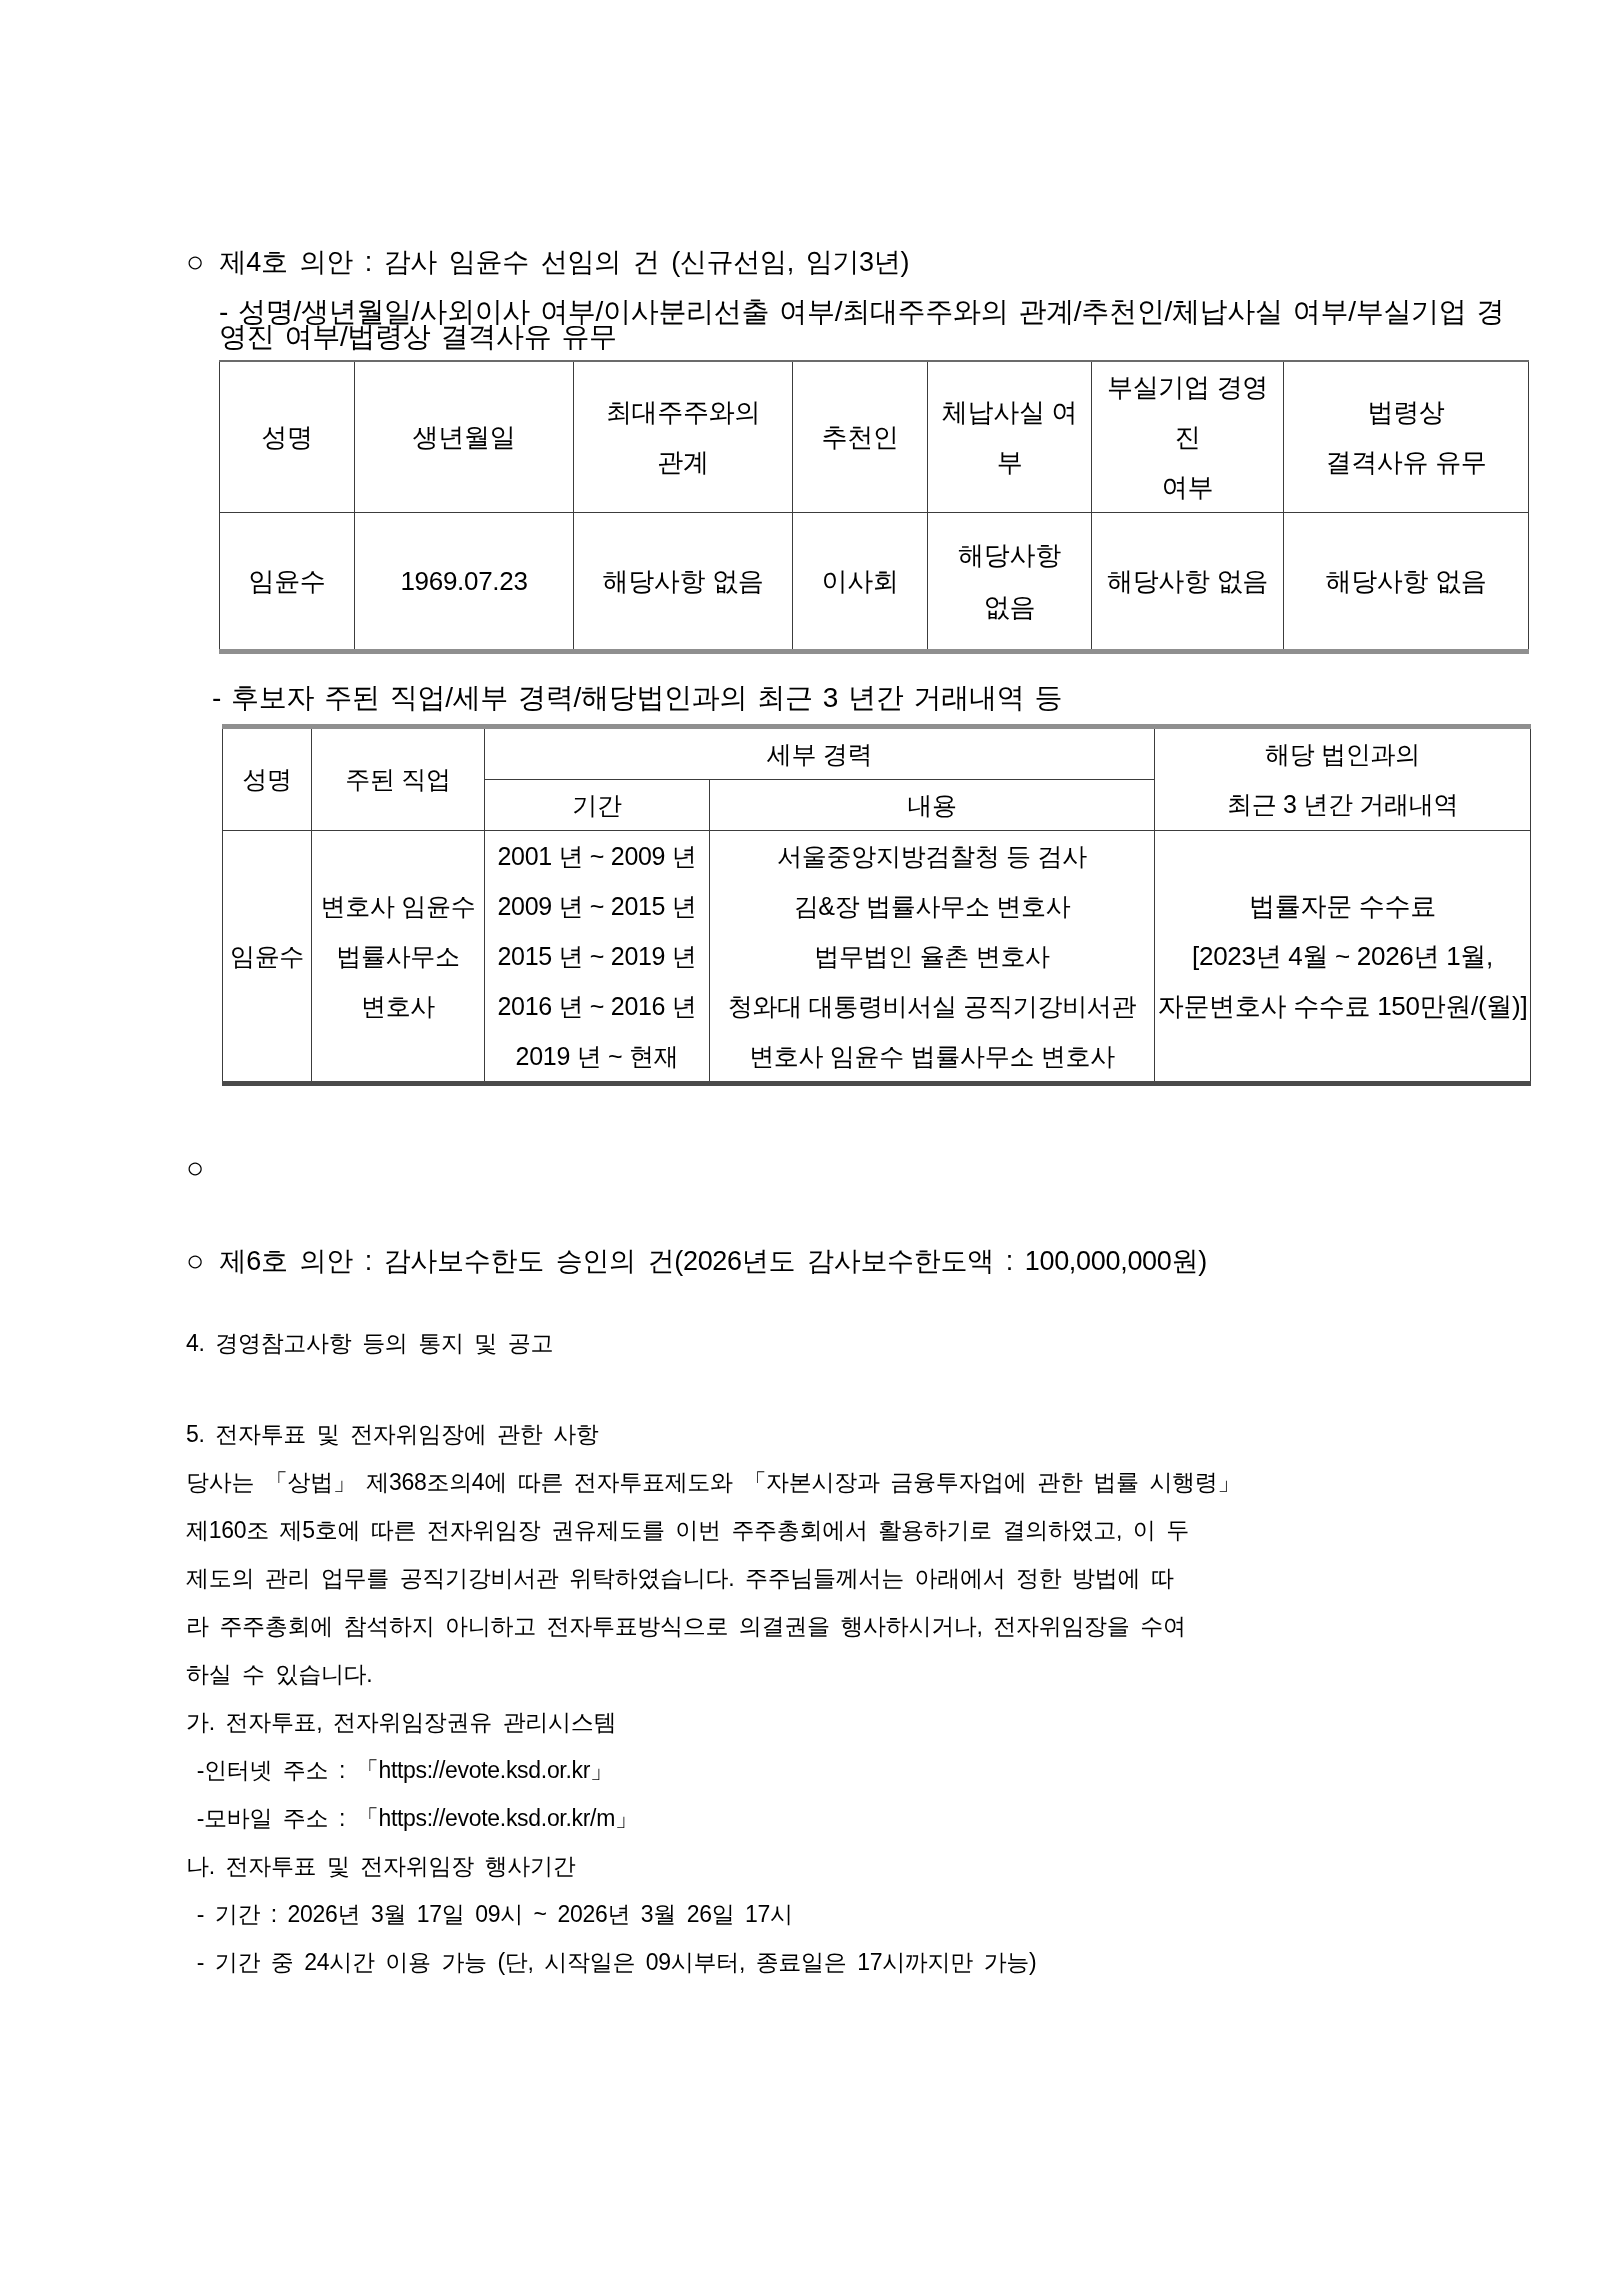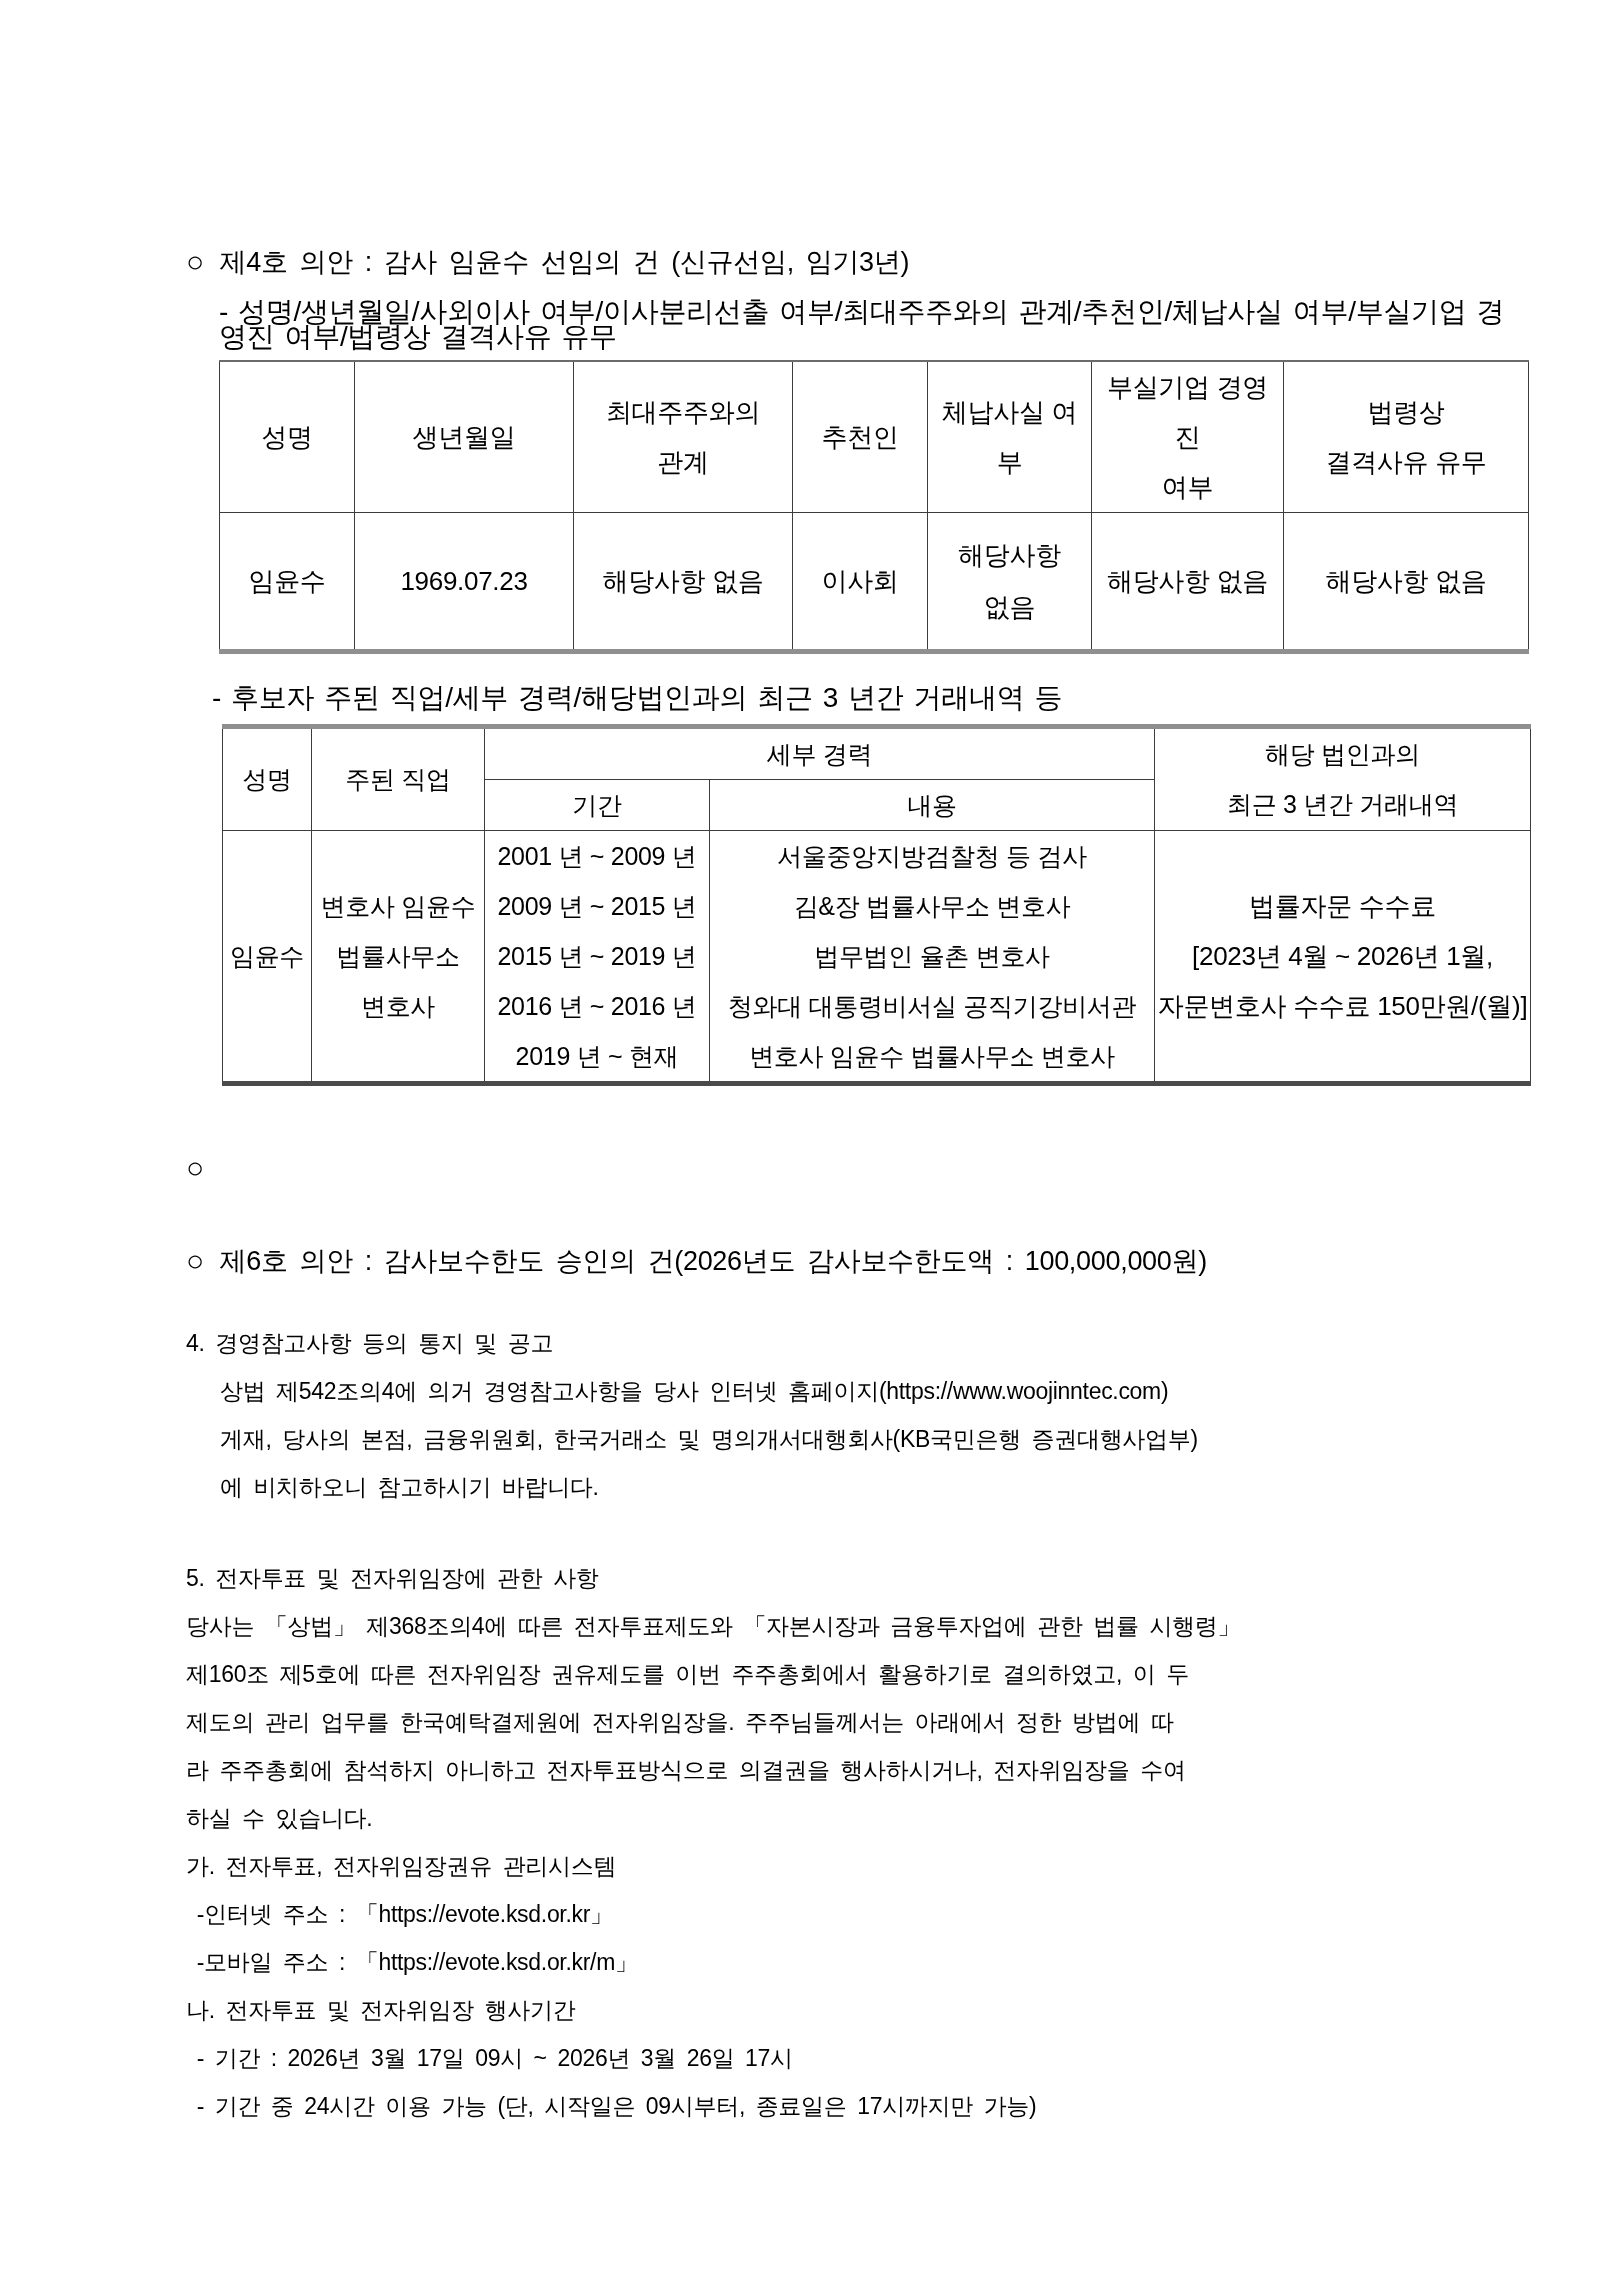--- a/index.html
+++ b/index.html
@@ -140,29 +140,26 @@
   <div class="agenda agenda5">
     <span class="bullet">○</span>
   </div>
 
   <div class="agenda agenda6">
     <span class="bullet">○</span>
     <span>제6호 의안 : 감사보수한도 승인의 건(2026년도 감사보수한도액 : 100,000,000원)</span>
   </div>
 
   <div class="sec sec4-title">4. 경영참고사항 등의 통지 및 공고</div>
-  <div class="sec sec4-para">상법 제542조의4에 의거 경영참고사항을 당사 인터넷 홈페이지(https://www.woojinntec.com)
-게재, 당사의 본점, 금융위원회, 한국거래소 및 명의개서대행회사(KB국민은행 증권대행사업부)
-에 비치하오니 참고하시기 바랍니다.</div>
 
   <div class="sec5-block">
     <div class="sec">5. 전자투표 및 전자위임장에 관한 사항</div>
     <div class="sec">당사는 「상법」 제368조의4에 따른 전자투표제도와 「자본시장과 금융투자업에 관한 법률 시행령」
 제160조 제5호에 따른 전자위임장 권유제도를 이번 주주총회에서 활용하기로 결의하였고, 이 두
-제도의 관리 업무를 한국예탁결제원에 전자위임장을. 주주님들께서는 아래에서 정한 방법에 따
+제도의 관리 업무를 공직기강비서관 위탁하였습니다. 주주님들께서는 아래에서 정한 방법에 따
 라 주주총회에 참석하지 아니하고 전자투표방식으로 의결권을 행사하시거나, 전자위임장을 수여
 하실 수 있습니다.</div>
     <div class="sec">가. 전자투표, 전자위임장권유 관리시스템
  -인터넷 주소 : 「https://evote.ksd.or.kr」
  -모바일 주소 : 「https://evote.ksd.or.kr/m」
 나. 전자투표 및 전자위임장 행사기간
  - 기간 : 2026년 3월 17일 09시 ~ 2026년 3월 26일 17시
  - 기간 중 24시간 이용 가능 (단, 시작일은 09시부터, 종료일은 17시까지만 가능)</div>
   </div>
 

